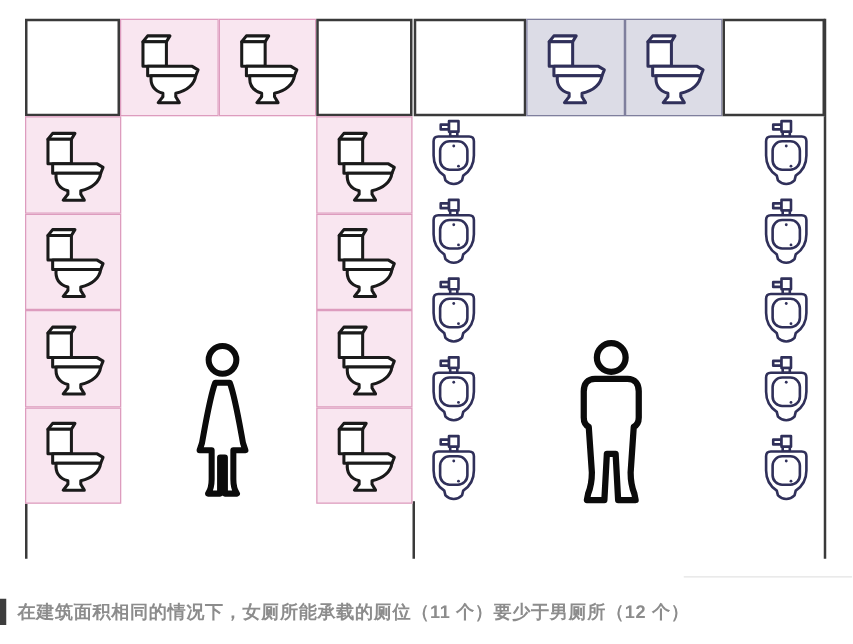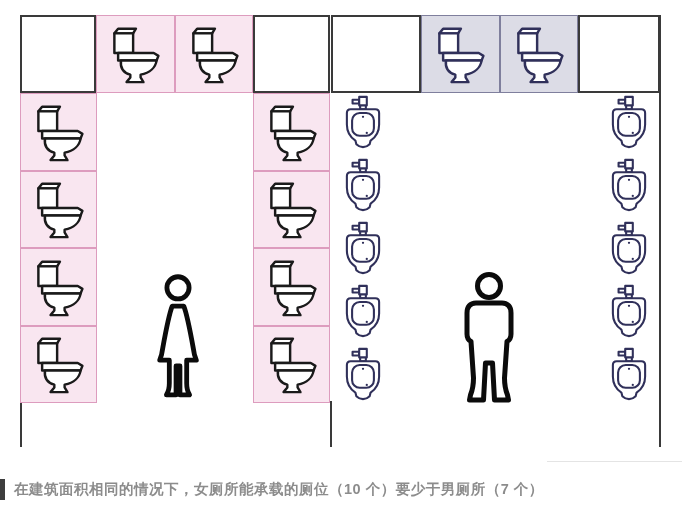--- a/index.html
+++ b/index.html
@@ -205,15 +205,15 @@
       </div>
     </div>
 
   <svg class="figure" style="left:459px;top:272px" width="60" height="133" viewBox="0 0 60 133">
     <circle cx="30" cy="14" r="11.5" fill="#fff" stroke="#0b0b0b" stroke-width="5"></circle>
     <path d="M17,31 H43 C49,31 52,35 52,41 V62 C52,66 50,68.5 48,69.5 L45.5,106 C45.5,112 46.5,118 48.5,123 L49.5,128 H35.5 L33.5,91 H26.5 L24.5,128 H10.5 L11.5,123 C13.5,118 14.5,112 14.5,106 L12,69.5 C10,68.5 8,66 8,62 V41 C8,35 11,31 17,31 Z" fill="#fff" stroke="#0b0b0b" stroke-width="5" stroke-linejoin="round"></path>
   </svg>
 
   <div class="caption">
     <span class="bar"></span>
-    <span class="txt">在建筑面积相同的情况下，女厕所能承载的厕位（10 个）要少于男厕所（7 个）</span>
+    <span class="txt">在建筑面积相同的情况下，女厕所能承载的厕位（11 个）要少于男厕所（12 个）</span>
   </div>
 </div>
 
 </body></html>

